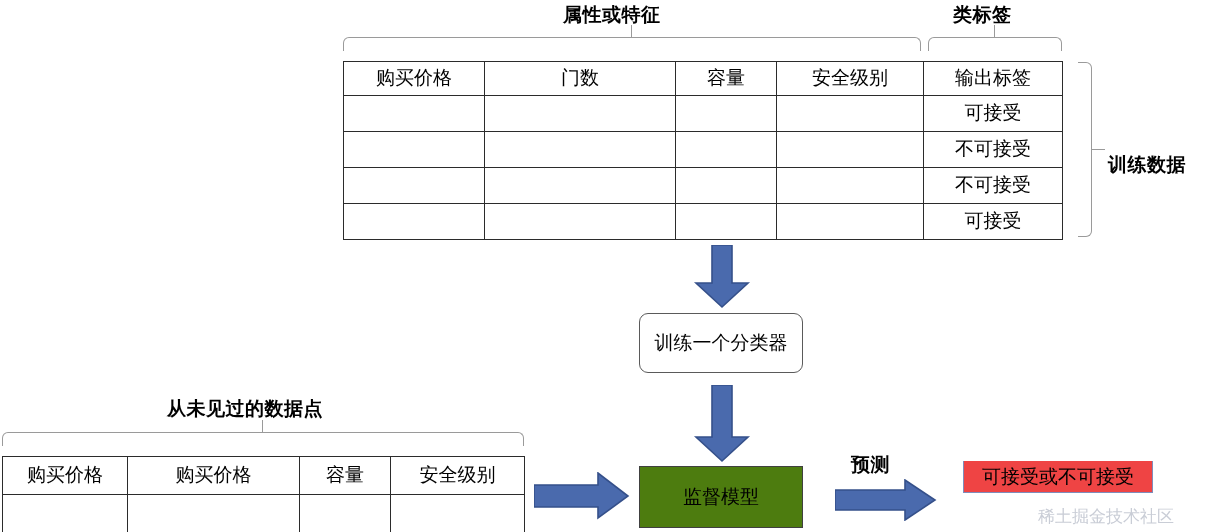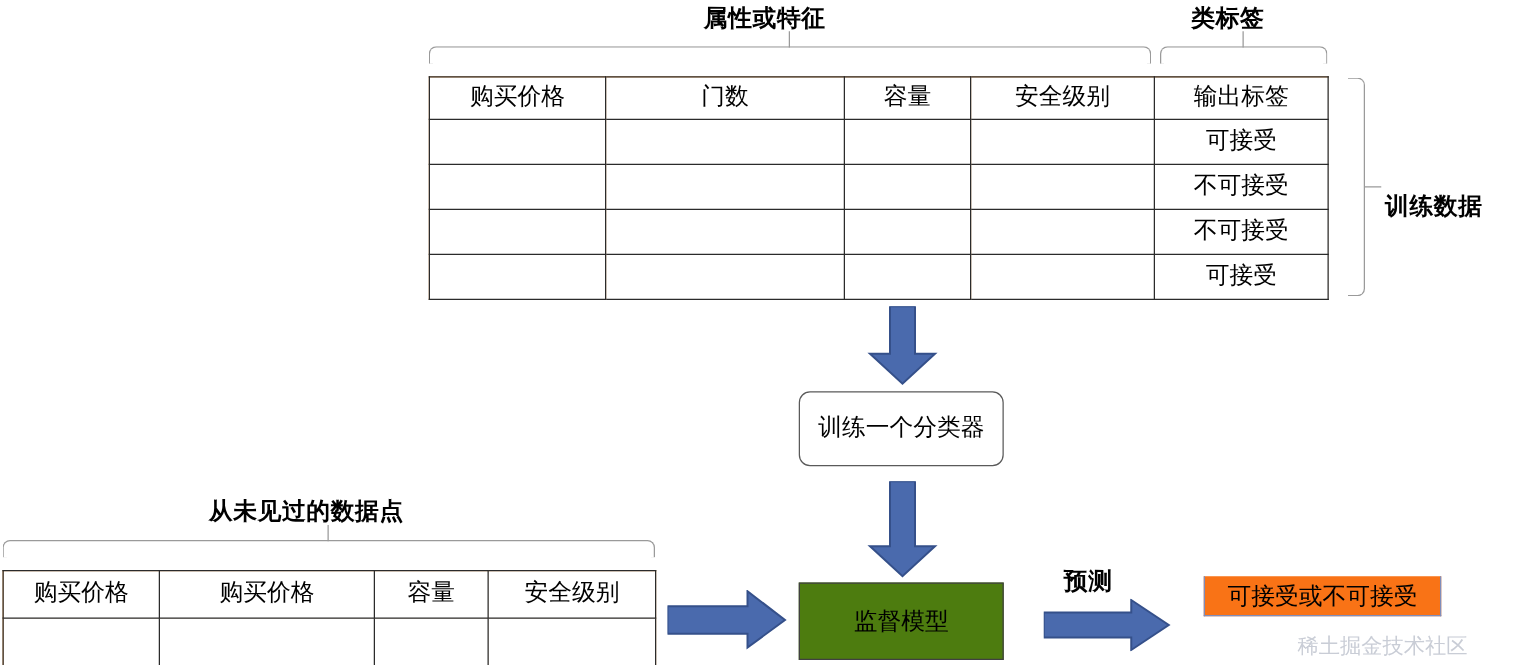--- a/index.html
+++ b/index.html
@@ -47,21 +47,21 @@
     font-size:19px;box-sizing:border-box;
   }
   
   .pred{position:absolute;box-sizing:border-box;}
   .pred-row{
     border:1px solid #7f8dbb;box-sizing:border-box;
     display:flex;align-items:center;justify-content:center;
     font-size:19px;
   }
   .pred-top{background:#8c9bc6;}
-  .pred-bot{background:#f97316;border-top:none;}
+  .pred-bot{background:#ef4444;border-top:none;}
 
   .watermark{
     position:absolute;color:#c9cdd6;font-size:17px;white-space:nowrap;
     font-family:"Liberation Sans",sans-serif;pointer-events:none;
   }
 </style>
 </head>
 <body>
 
 <div class="lbl" style="left:563px;top:2px;">属性或特征</div>

